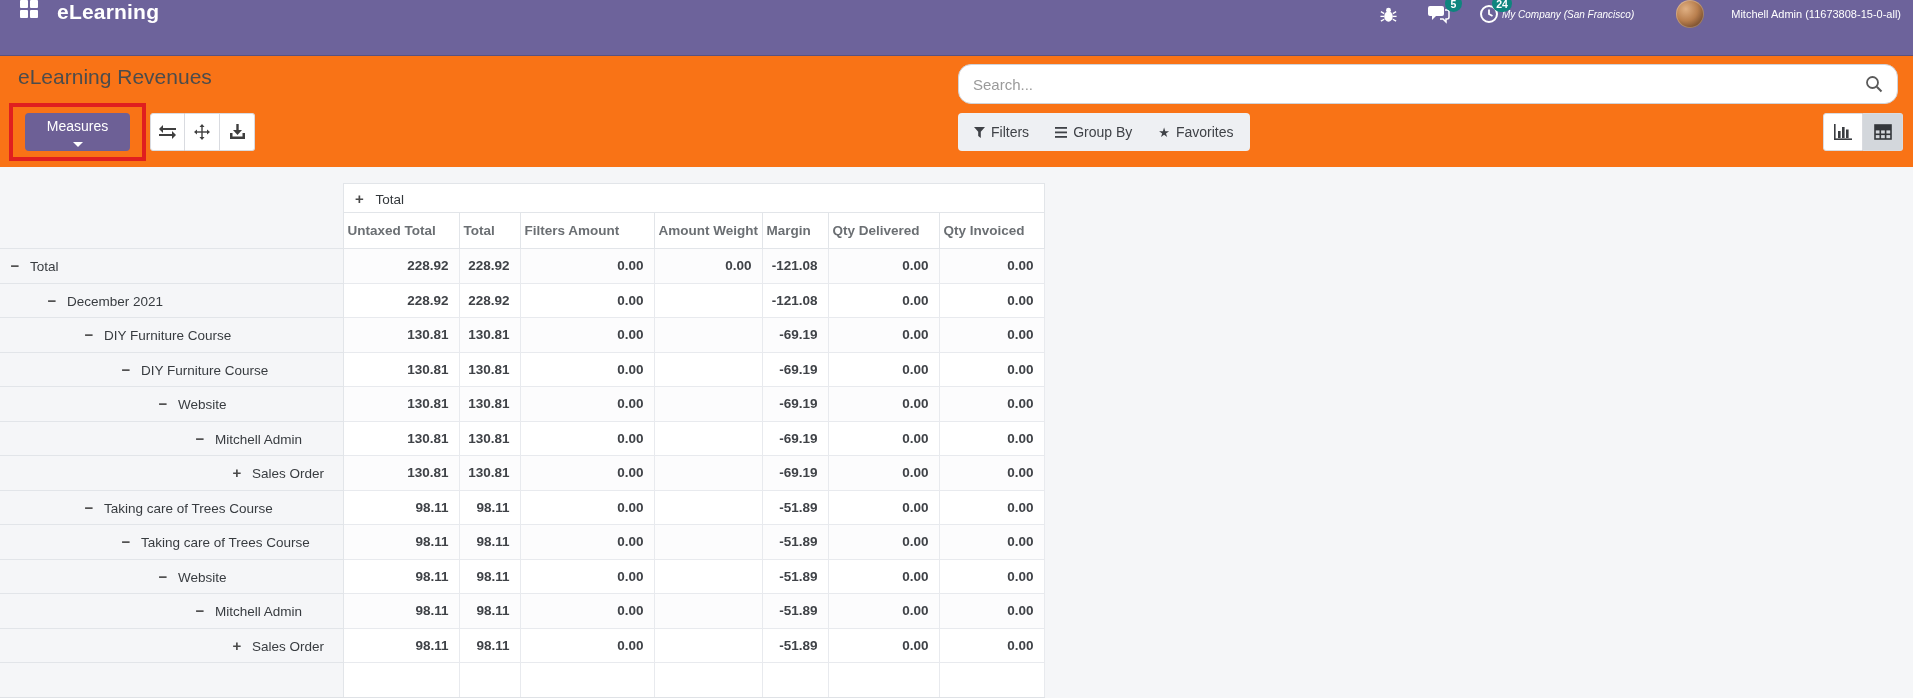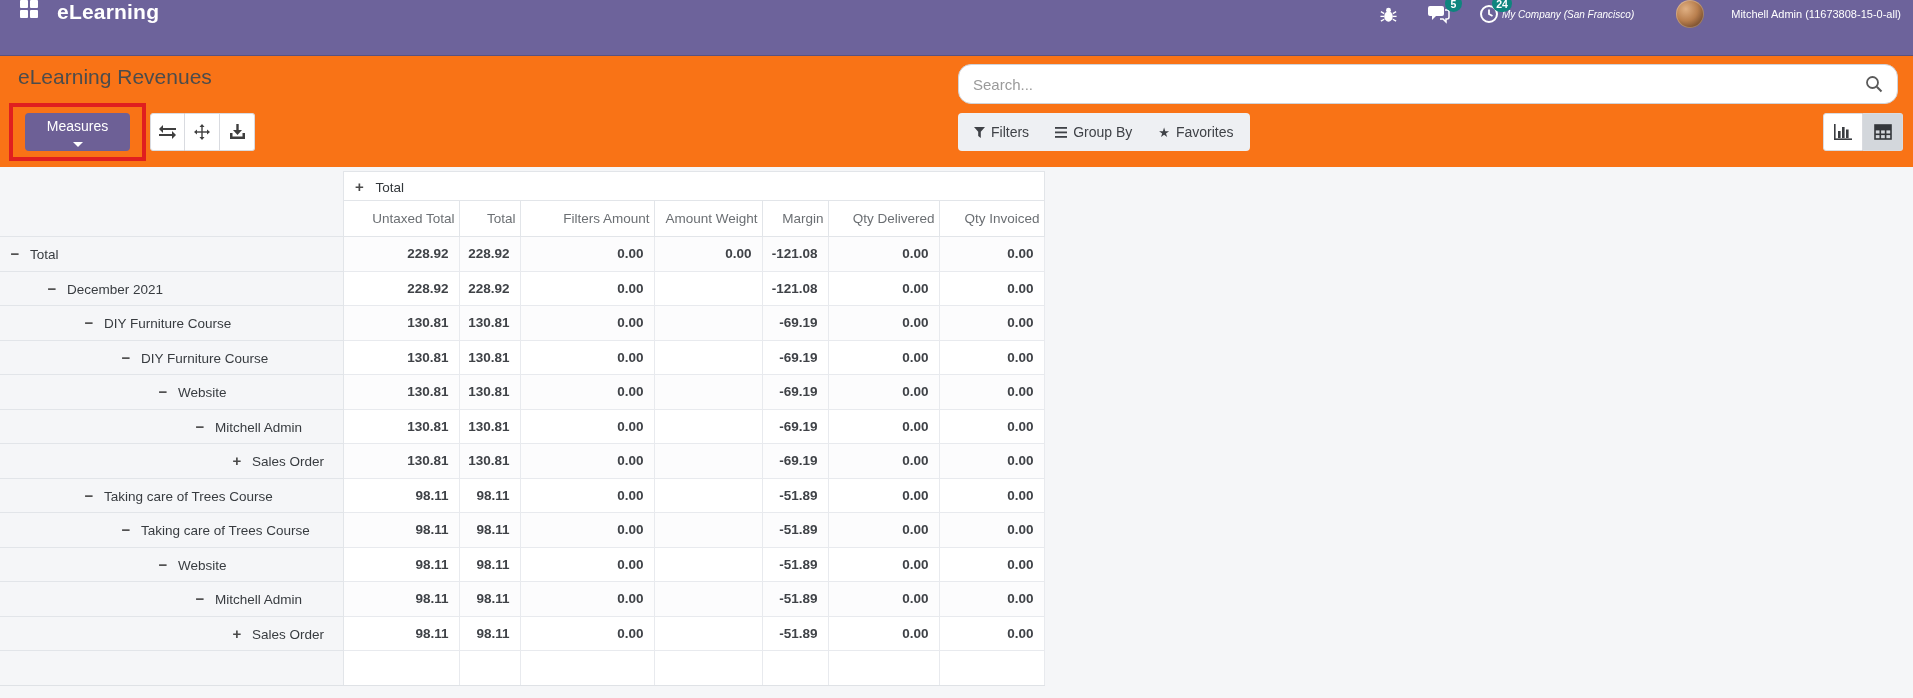--- a/index.html
+++ b/index.html
@@ -61,29 +61,29 @@
   .star-glyph { font-size:13px; color:#3f4247; }
 
   .view-switcher { position:absolute; left:1823px; top:57px; height:38px; display:flex; }
   .view-btn { width:40px; height:38px; border:1px solid #d9dbe0; border-left:none; background:#fff;
     display:flex; align-items:center; justify-content:center; cursor:pointer; }
   .view-btn:first-child { border-left:1px solid #d9dbe0; border-radius:3px 0 0 3px; }
   .view-btn.active { background:#d3d7dc; border-radius:0 3px 3px 0; }
 
   
   .content { position:absolute; left:0; top:167px; width:1913px; height:531px; background:#f5f6f8; }
-  table.pivot { position:absolute; left:0; top:4px; width:1044px; table-layout:fixed;
+  table.pivot { position:absolute; left:0; top:16px; width:1044px; table-layout:fixed;
     border-collapse:collapse; font-size:13.5px; }
   .pivot th, .pivot td { height:34.5px; }
   .pivot .corner { background:transparent; border-right:1px solid #e2e5e9; border-bottom:1px solid #e2e5e9; }
   .pivot .total-header { background:#fff; border:1px solid #e2e5e9; text-align:left;
     padding-left:9px; font-weight:normal; color:#33373b; height:29px; cursor:pointer; }
   .pivot .total-header .toggle { margin-right:9px; }
-  .pivot .col-header { background:#fff; border:1px solid #e2e5e9; font-weight:normal;
-    color:#6b6f73; text-align:right; height:36px; padding:0 4px; cursor:pointer;
+  .pivot .col-header { background:#fff; border:1px solid #e2e5e9; font-weight:bold;
+    color:#6b6f73; text-align:left; height:36px; padding:0 4px; cursor:pointer;
     overflow:hidden; white-space:nowrap; }
   .pivot tbody th.row-header { background:transparent; border-bottom:1px solid #e2e5e9;
     border-right:1px solid #e2e5e9; font-weight:normal; text-align:left; color:#383c40;
     cursor:pointer; white-space:nowrap; }
   .pivot tbody tr:nth-child(odd) td { background:#fcfcfd; }
   .pivot td { background:#fff; border:1px solid #e8eaee; border-top:none;
     text-align:right; padding-right:10px; font-weight:bold; color:#3f4247; }
   .toggle { font-weight:bold; color:#4a4a4a; font-size:15px; display:inline-block;
     width:14px; margin-right:8px; text-align:center; }
   .pivot tfoot th { background:transparent; border-right:1px solid #e2e5e9; border-bottom:1px solid #dfe2e6; }

